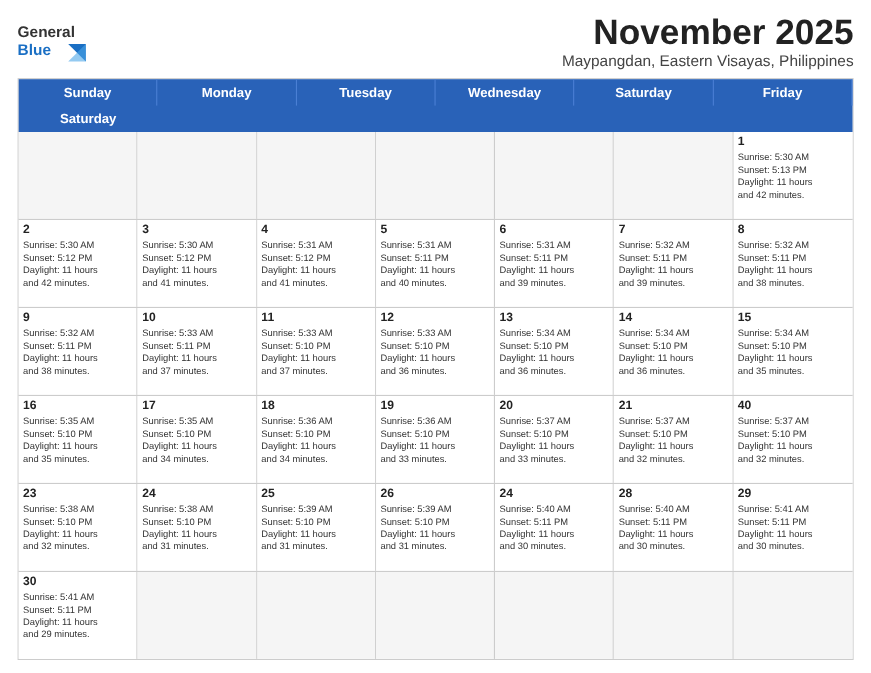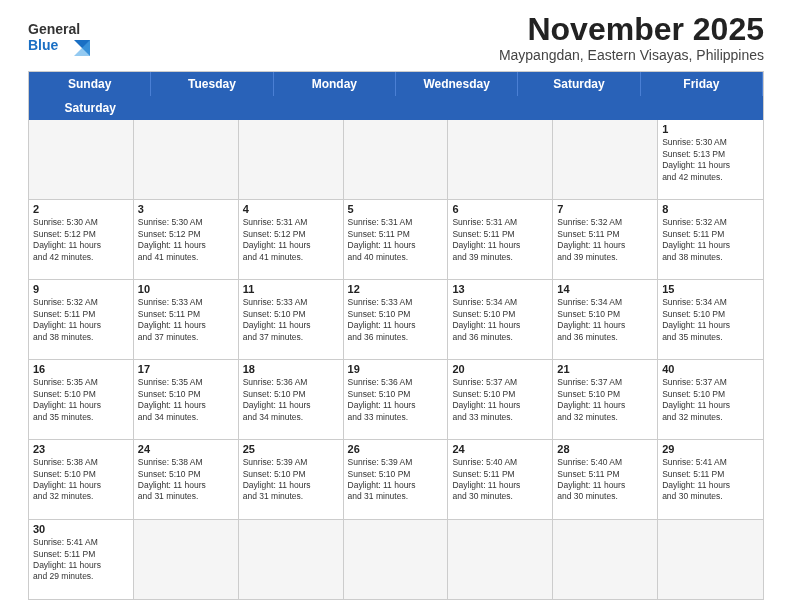--- a/index.html
+++ b/index.html
@@ -6,21 +6,21 @@
     body {
       font-family: Arial, sans-serif;
       background: #fff;
       width: 792px;
       height: 612px;
       overflow: hidden;
     }
     .page {
       width: 792px;
       height: 612px;
-      padding: 12px 28px;
+      padding: 12px 16px;
       display: flex;
       flex-direction: column;
     }
     .header {
       display: flex;
       justify-content: space-between;
       align-items: flex-start;
       margin-bottom: 8px;
     }
     .logo-area {
@@ -121,22 +121,22 @@
     </div>
     <div class="title-area">
       <div class="month-title">November 2025</div>
       <div class="location">Maypangdan, Eastern Visayas, Philippines</div>
     </div>
   </div>
 
   <div class="calendar">
     <div class="cal-header-row">
     <div class="cal-header-cell">Sunday</div>
+        <div class="cal-header-cell">Monday</div>
         <div class="cal-header-cell">Tuesday</div>
-        <div class="cal-header-cell">Monday</div>
         <div class="cal-header-cell">Wednesday</div>
         <div class="cal-header-cell">Saturday</div>
         <div class="cal-header-cell">Friday</div>
         <div class="cal-header-cell">Saturday</div>
       </div>
     <div class="cal-body">
     <div class="cal-row">
           <div class="cal-cell empty"></div>
           <div class="cal-cell empty"></div>
           <div class="cal-cell empty"></div>

